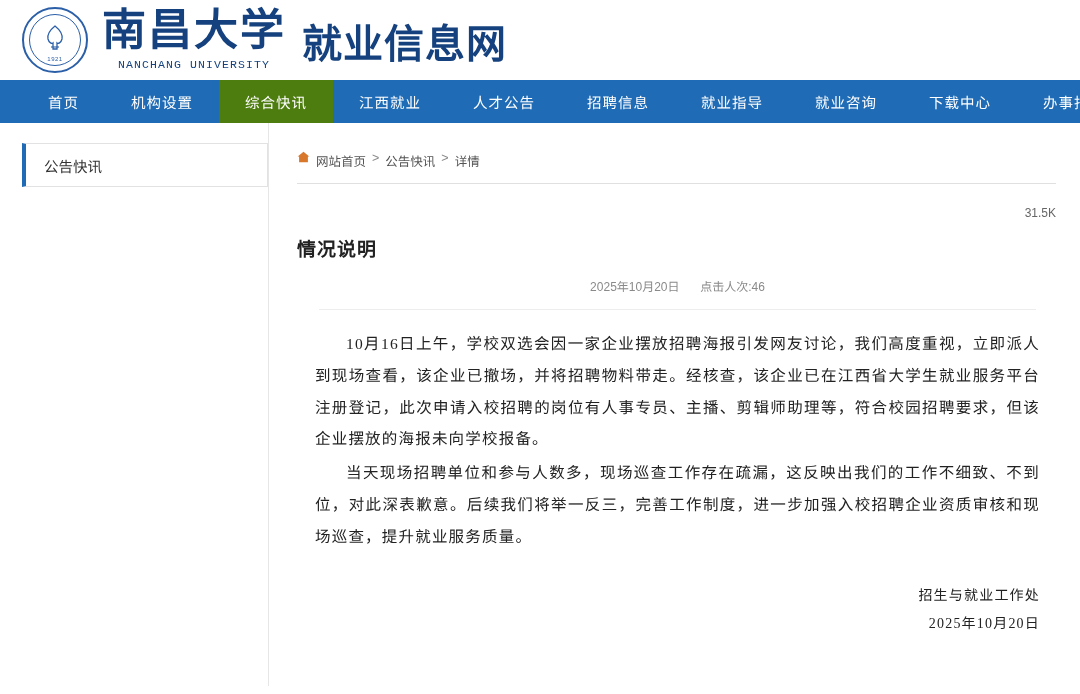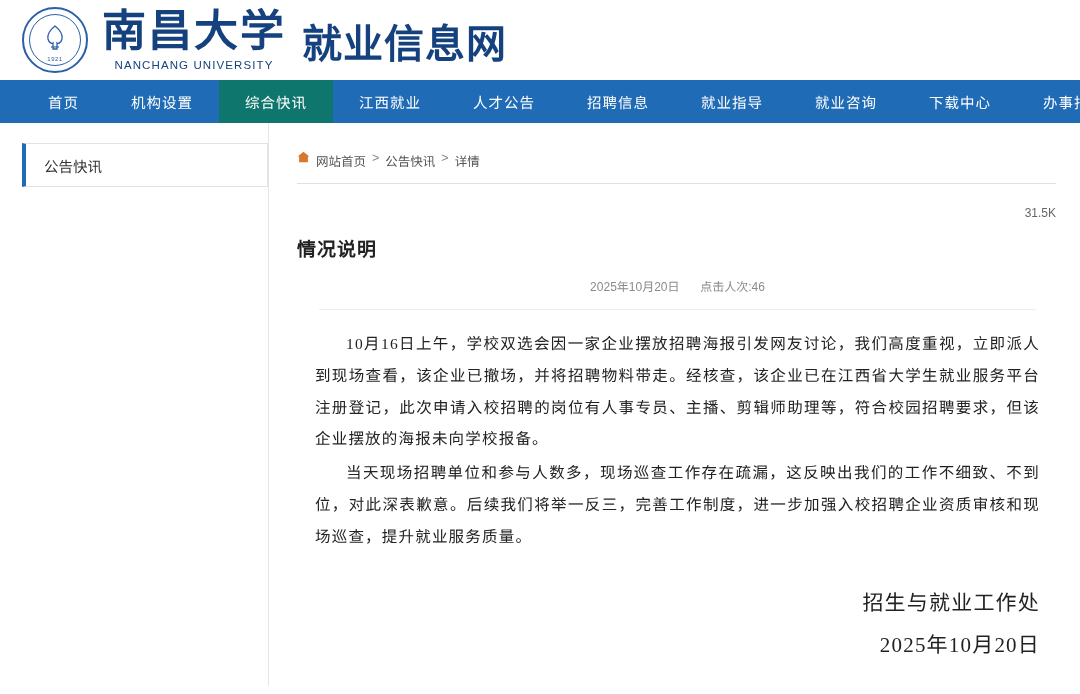--- a/index.html
+++ b/index.html
@@ -67,21 +67,21 @@
   }
   .brand-cn {
     font-family: "Liberation Serif", serif;
     font-size: 44px;
     font-weight: bold;
     line-height: 1;
     color: #15427e;
     letter-spacing: 2px;
   }
   .brand-en {
-    font-family: Liberation Sans, sans-serif;
+    font-family: Liberation Mono, monospace;
     font-size: 11.5px;
     color: #15427e;
     letter-spacing: 1.1px;
     margin-top: 5px;
     text-align: center;
   }
   .brand-sub {
     font-family: "Liberation Serif", serif;
     font-size: 40px;
     font-weight: bold;
@@ -106,21 +106,21 @@
     font-size: 14.5px;
     display: flex;
     align-items: center;
     justify-content: center;
     padding: 0 26px;
     cursor: pointer;
     white-space: nowrap;
     letter-spacing: 1px;
   }
   .nav-item.active {
-    background: #0f766e;
+    background: #4d7c0f;
   }
 
   
   .page-body {
     display: flex;
     height: calc(694px - 84px - 47px);
     box-sizing: border-box;
   }
   .sidebar {
     width: 268px;
@@ -213,21 +213,21 @@
     letter-spacing: 1.2px;
   }
   .article-body p {
     margin: 0 0 2px 0;
     text-indent: 2em;
   }
   .sign-block {
     margin-top: 30px;
     text-align: right;
     font-family: "Liberation Serif", serif;
-    font-size: 21px;
+    font-size: 14px;
     color: #222;
     line-height: 2.0;
     letter-spacing: 1.2px;
     padding-right: 18px;
   }
 </style>
 </head>
 <body>
 
 <div class="site-header">

